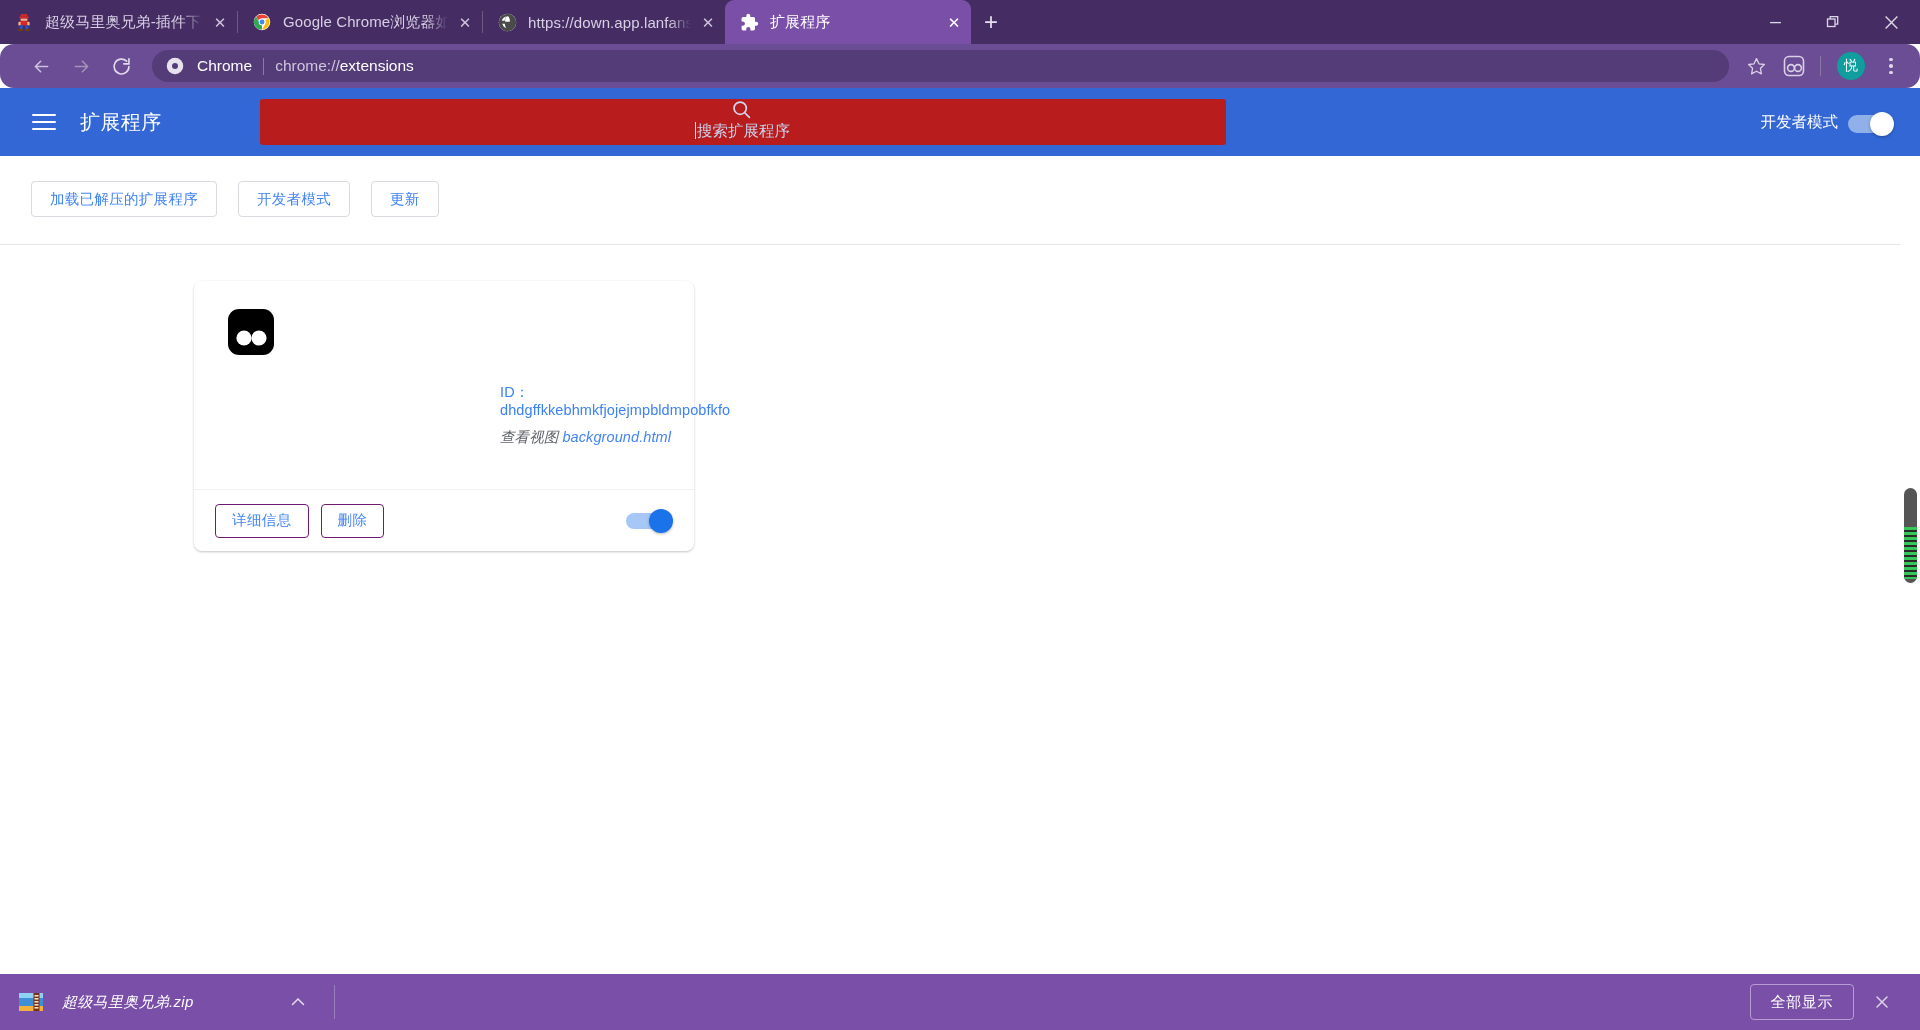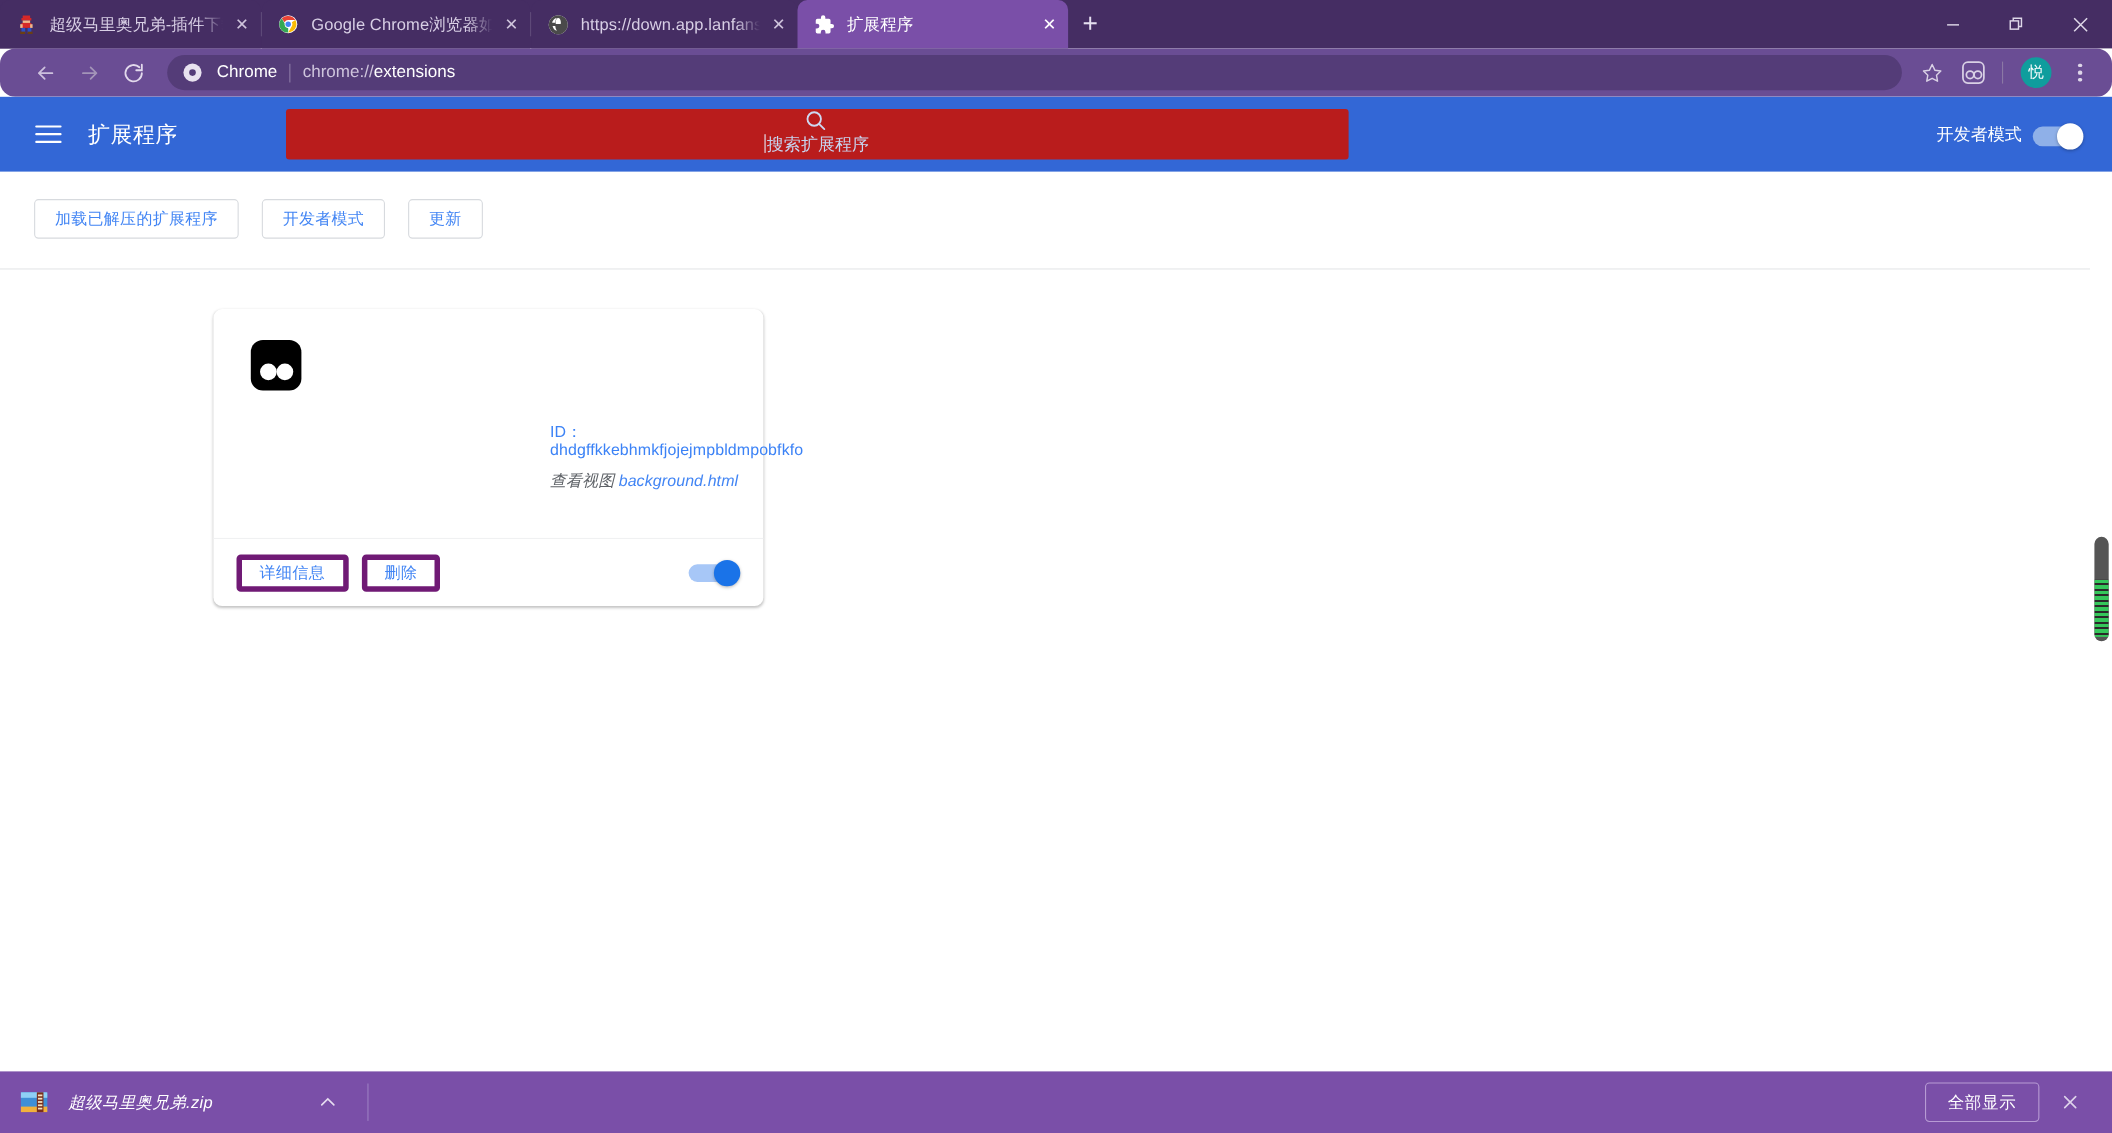--- a/index.html
+++ b/index.html
@@ -221,21 +221,21 @@
   .ext-view a { color: #4285f4; text-decoration: none; margin-left: 4px; }
   .card-foot {
     position: absolute; left: 0; bottom: 0;
     width: 100%; height: 62px;
     border-top: 1px solid #f0f1f2;
     display: flex; align-items: center;
     padding: 0 24px 0 21px;
   }
   .cbtn {
     height: 34px;
-    border: 5px solid #701a75;
+    border: 1px solid #701a75;
     border-radius: 4px;
     background:#fff;
     color:#4285f4;
     font-size: 14.5px;
     padding: 0 16px;
     display:flex; align-items:center;
     margin-right: 12px;
     cursor: pointer;
     letter-spacing: .4px;
   }

